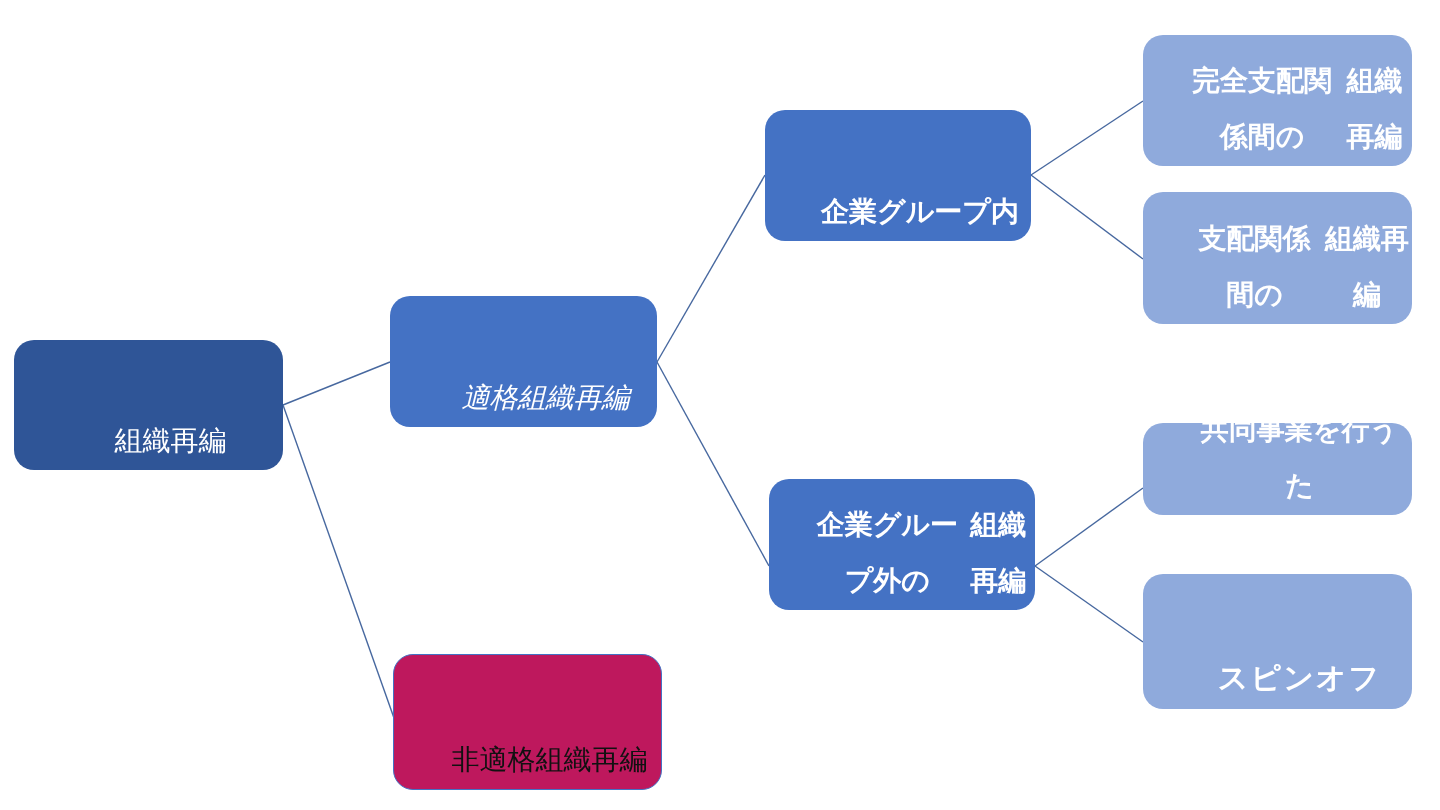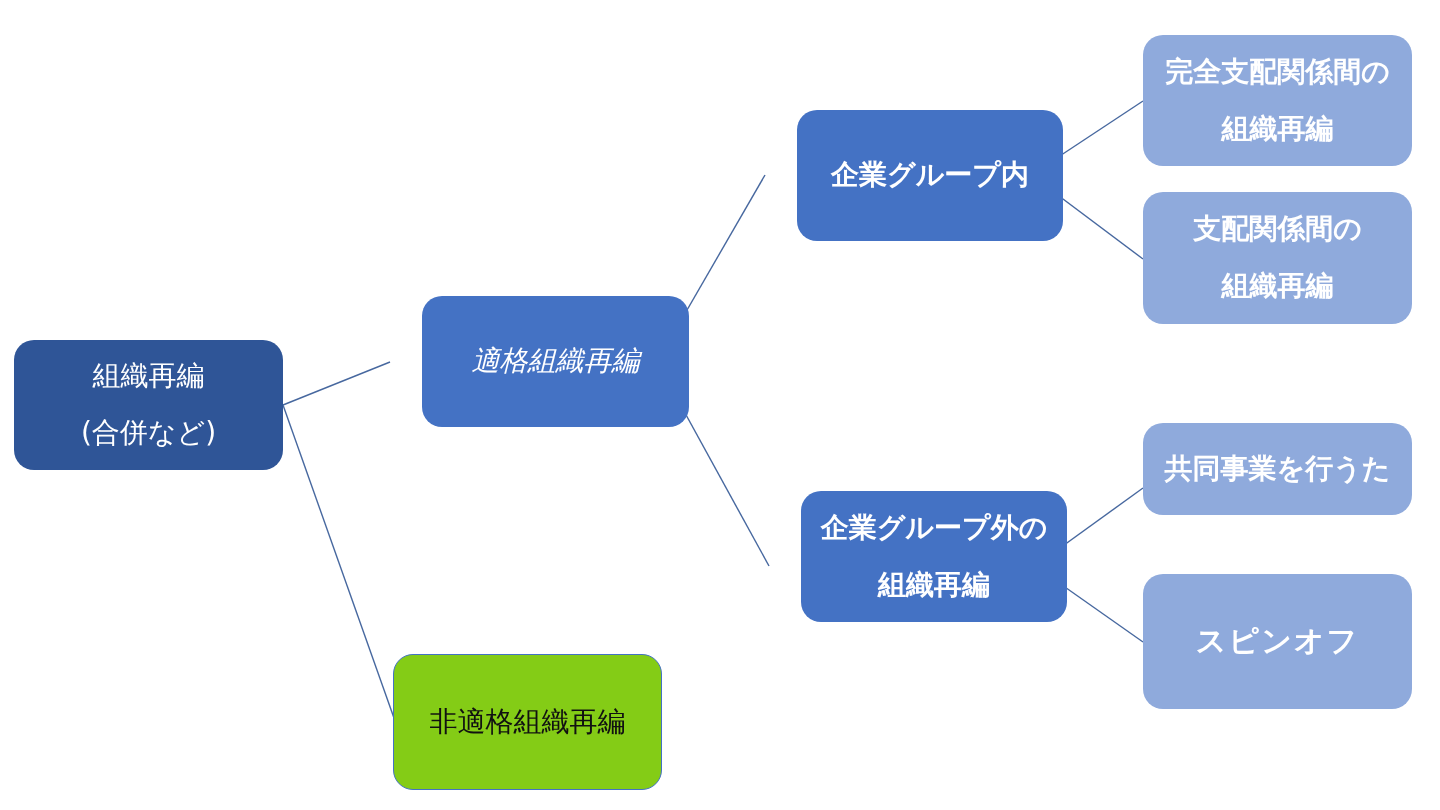--- a/index.html
+++ b/index.html
@@ -23,35 +23,36 @@
   }
   .edge {
     stroke: var(--line-color, #47689f);
     stroke-width: 1.4;
     fill: none;
   }
   .node {
     position: absolute;
     border-radius: 20px;
     display: flex;
-    flex-direction: column;
+    flex-direction: row;
     justify-content: center;
-    align-items: center;
+    align-items: flex-end;
     text-align: center;
     font-size: 28px;
     line-height: 2.02;
     color: #ffffff;
     box-sizing: border-box;
+    padding-left: 44px;
   }
   .dark  { background: var(--dark-blue, #2F5597); }
-  .mid   { background: var(--medium-blue, #4472C4); margin-left: 32px; }
+  .mid   { background: var(--medium-blue, #4472C4); }
   .light { background: var(--light-blue, #8FAADC); font-weight: 700; }
   .bold  { font-weight: 700; }
   .outline {
-    background: #84cc16;
+    background: #be185d;
     color: #111111;
     border: 1.5px solid var(--outline-border, #4472C4);
   }
   .spin { font-size: 30px; letter-spacing: 2px; }
 </style>
 </head>
 <body>
 
 <div id="canvas">
 
@@ -61,36 +62,35 @@
     <line class="edge" x1="657" y1="362" x2="765" y2="175"></line>
     <line class="edge" x1="657" y1="362" x2="769" y2="566"></line>
     <line class="edge" x1="1031" y1="175" x2="1143" y2="101"></line>
     <line class="edge" x1="1031" y1="175" x2="1143" y2="259"></line>
     <line class="edge" x1="1035" y1="566" x2="1143" y2="488"></line>
     <line class="edge" x1="1035" y1="566" x2="1143" y2="642"></line>
   </svg>
 
   <div class="node dark" style="left:14px; top:340px; width:269px; height:130px;">
     <div>組織再編</div>
-    <div>(合併など)</div>
   </div>
 
   <div class="node mid" style="left:390px; top:296px; width:267px; height:131px;font-style:italic;">
     <div>適格組織再編</div>
   </div>
 
   <div class="node outline" style="left:393px; top:654px; width:269px; height:136px;">
     <div>非適格組織再編</div>
   </div>
 
   <div class="node mid bold" style="left:765px; top:110px; width:266px; height:131px;">
     <div>企業グループ内</div>
   </div>
 
-  <div class="node mid bold" style="left:769px; top:491px; width:266px; height:131px;">
+  <div class="node mid bold" style="left:769px; top:479px; width:266px; height:131px;">
     <div>企業グループ外の</div>
     <div>組織再編</div>
   </div>
 
   <div class="node light" style="left:1143px; top:35px; width:269px; height:131px;">
     <div>完全支配関係間の</div>
     <div>組織再編</div>
   </div>
 
   <div class="node light" style="left:1143px; top:192px; width:269px; height:132px;">

